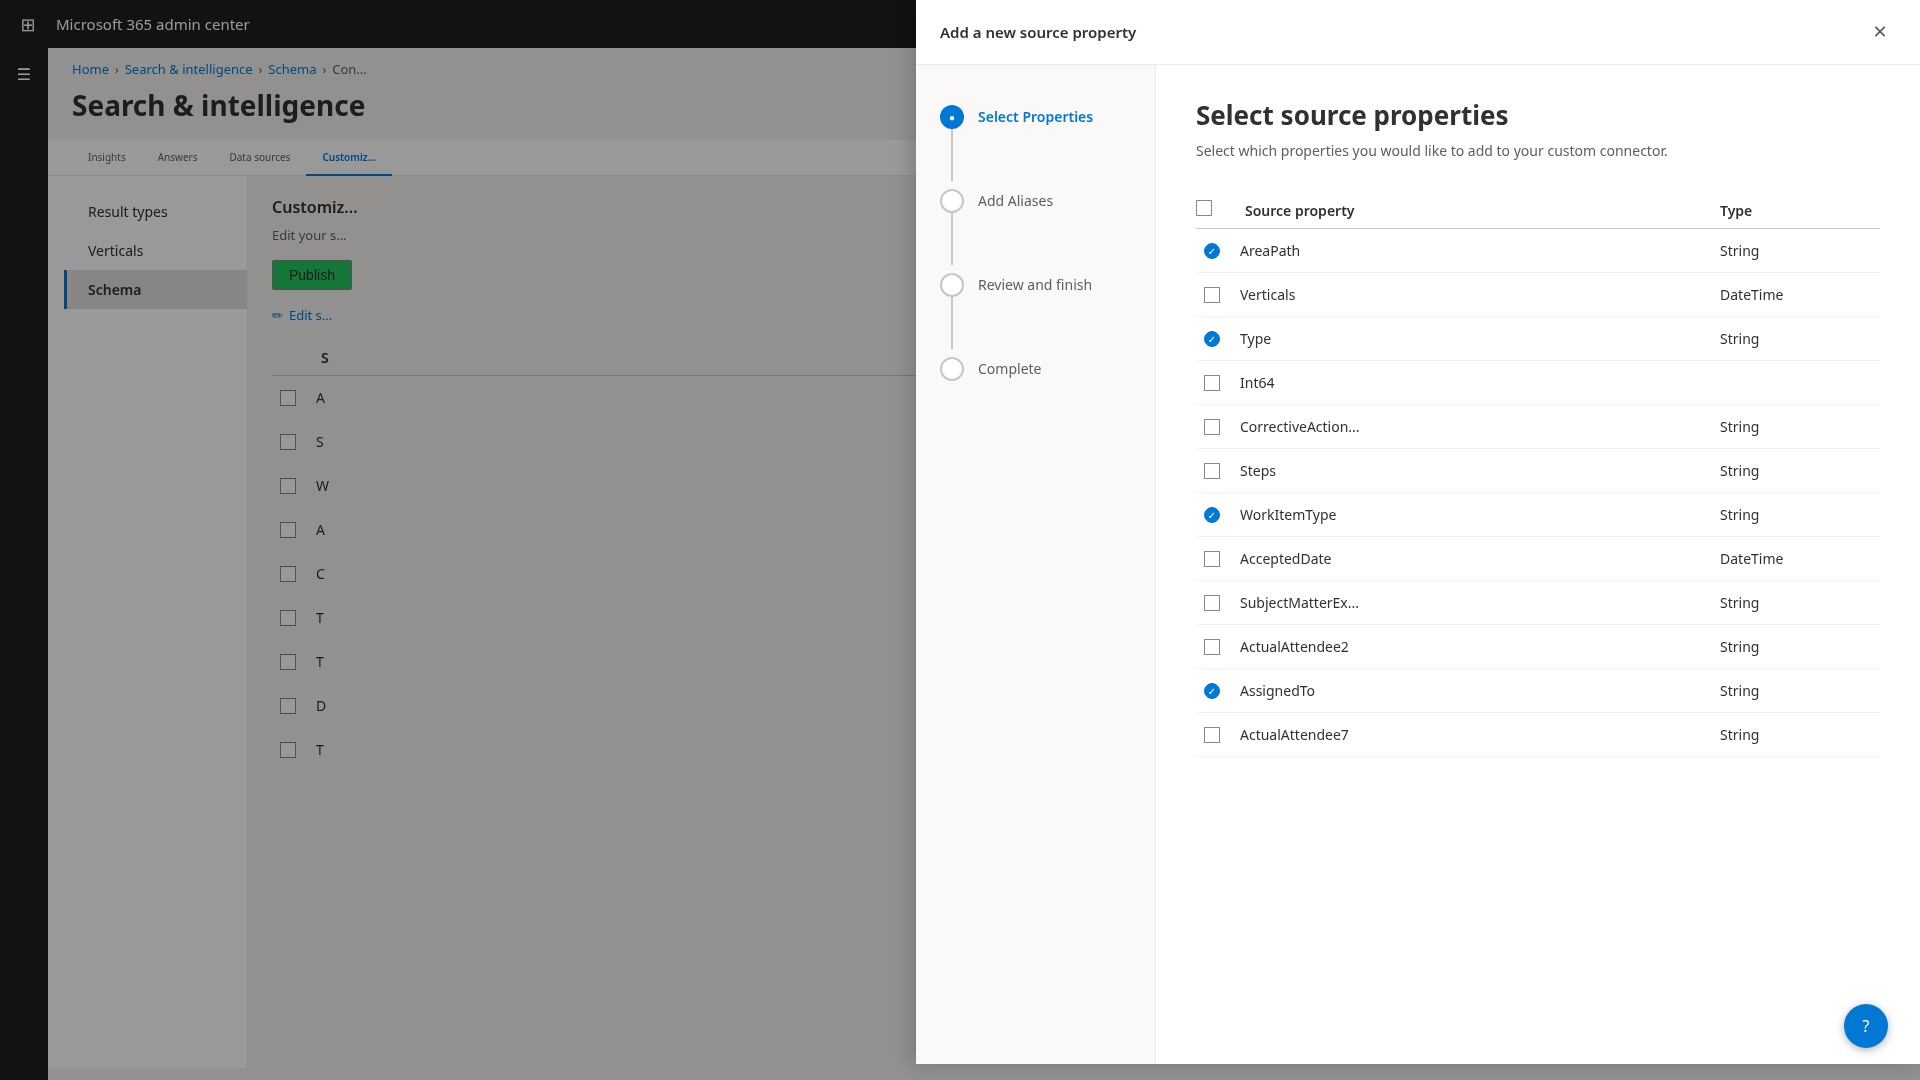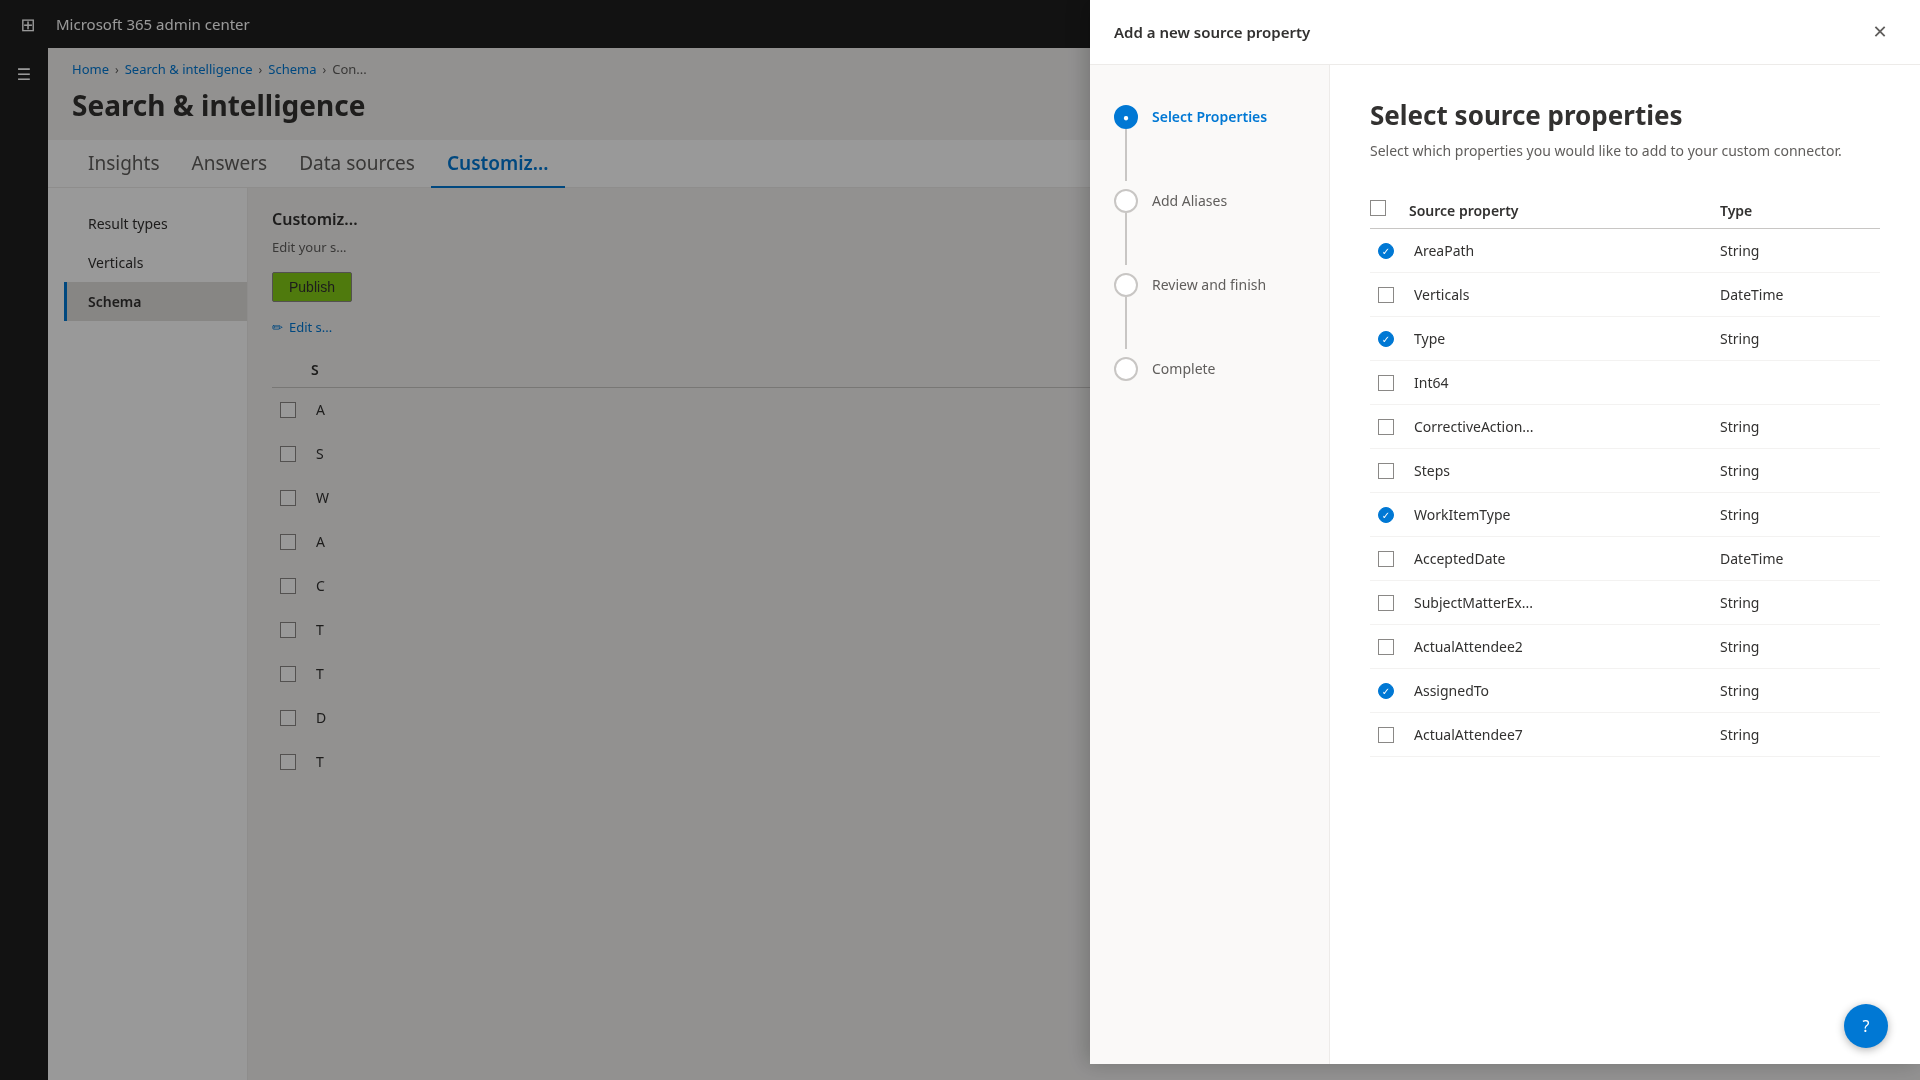--- a/index.html
+++ b/index.html
@@ -138,21 +138,21 @@
 
     
     .tab-nav {
       display: flex;
       border-bottom: 1px solid #edebe9;
       padding: 0 24px;
       background: white;
     }
     .tab-item {
       padding: 10px 16px;
-      font-size: 19px;
+      font-size: 10px;
       cursor: pointer;
       color: #605e5c;
       border-bottom: 2px solid transparent;
       margin-bottom: -1px;
     }
     .tab-item.active {
       color: #0078d4;
       border-bottom-color: #0078d4;
       font-weight: 600;
     }
@@ -197,21 +197,21 @@
       margin-bottom: 8px;
       color: #323130;
     }
     .customize-sub {
       font-size: 13px;
       color: #605e5c;
       margin-bottom: 16px;
     }
 
     .publish-btn {
-      background: #84cc16;
+      background: #22c55e;
       border: 1px solid #8a8886;
       color: #323130;
       padding: 6px 16px;
       border-radius: 2px;
       cursor: pointer;
       font-size: 14px;
       margin-bottom: 16px;
     }
 
     .edit-link {
@@ -228,21 +228,21 @@
     .overlay {
       position: fixed;
       top: 0; left: 0; right: 0; bottom: 0;
       background: rgba(0,0,0,0.4);
       z-index: 200;
     }
 
     .panel {
       position: fixed;
       top: 0; right: 0; bottom: 16px;
-      width: 830px;
+      width: 1004px;
       background: white;
       z-index: 300;
       display: flex;
       flex-direction: column;
       box-shadow: -4px 0 20px rgba(0,0,0,0.2);
       margin-left: 28px;
     }
 
     .panel-header {
       display: flex;
@@ -336,21 +336,21 @@
 
     
     .props-table {
       width: 100%;
     }
     .props-header-row {
       display: flex;
       align-items: center;
       padding: 8px 0;
       border-bottom: 1px solid #c8c6c4;
-      gap: 7px;
+      gap: 17px;
     }
     .props-header-check { width: 32px; }
     .props-header-source { flex: 1; font-weight: 600; font-size: 14px; color: #323130; }
     .props-header-type { width: 160px; font-weight: 600; font-size: 14px; color: #323130; }
 
     .props-row {
       display: flex;
       align-items: center;
       padding: 12px 0;
       border-bottom: 1px solid #f3f2f1;

